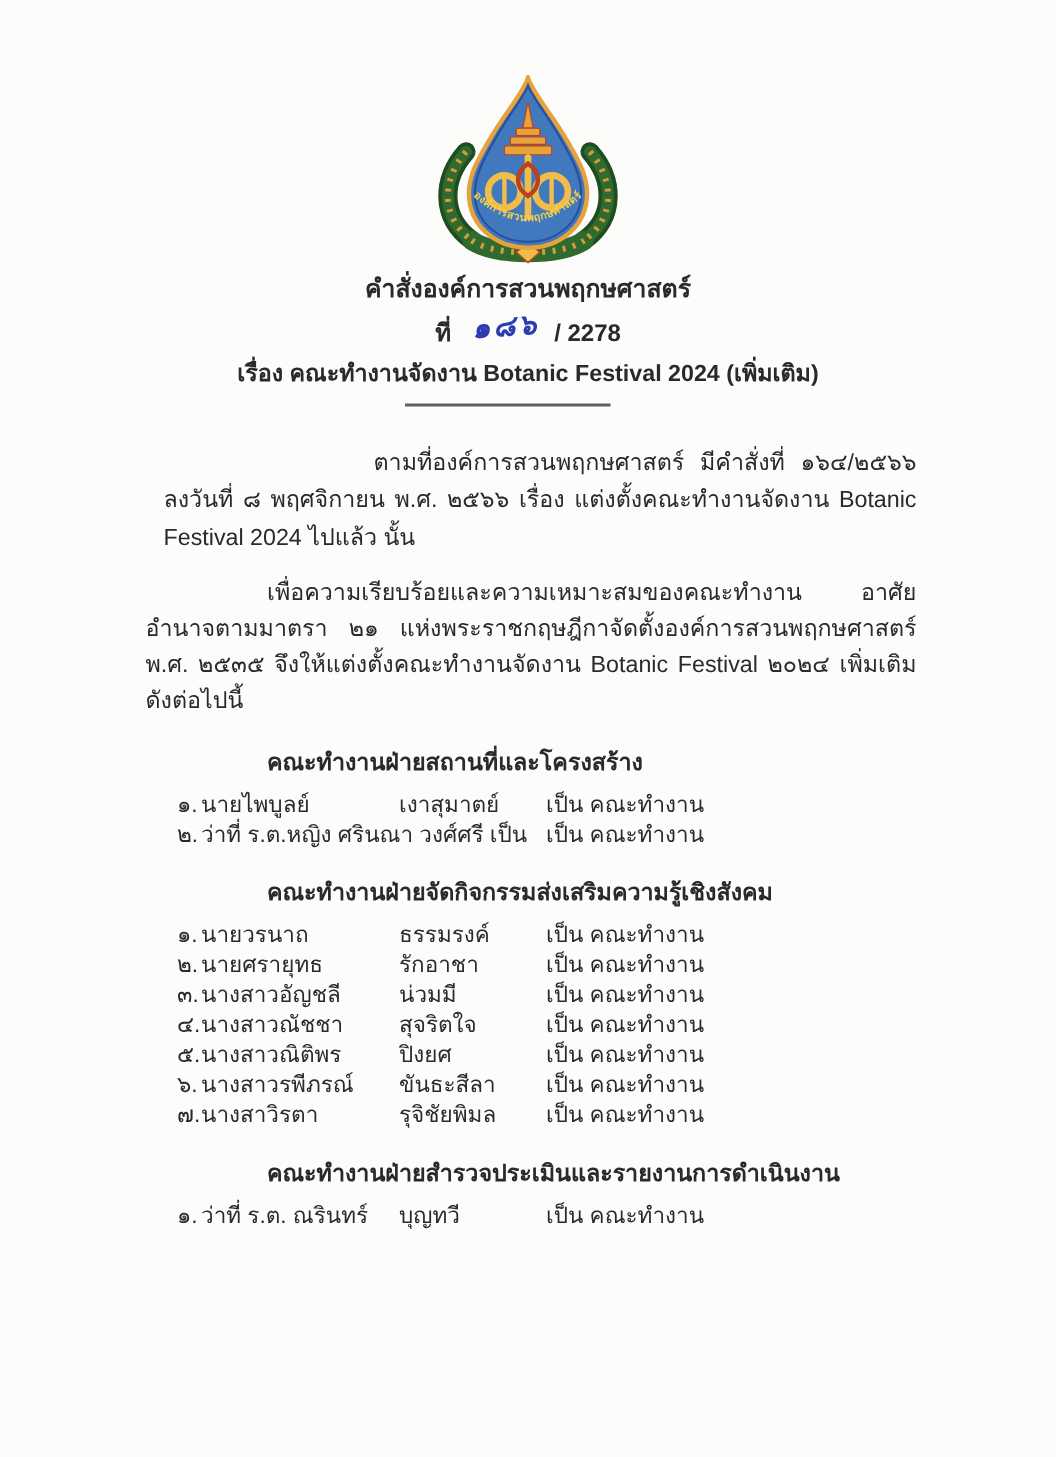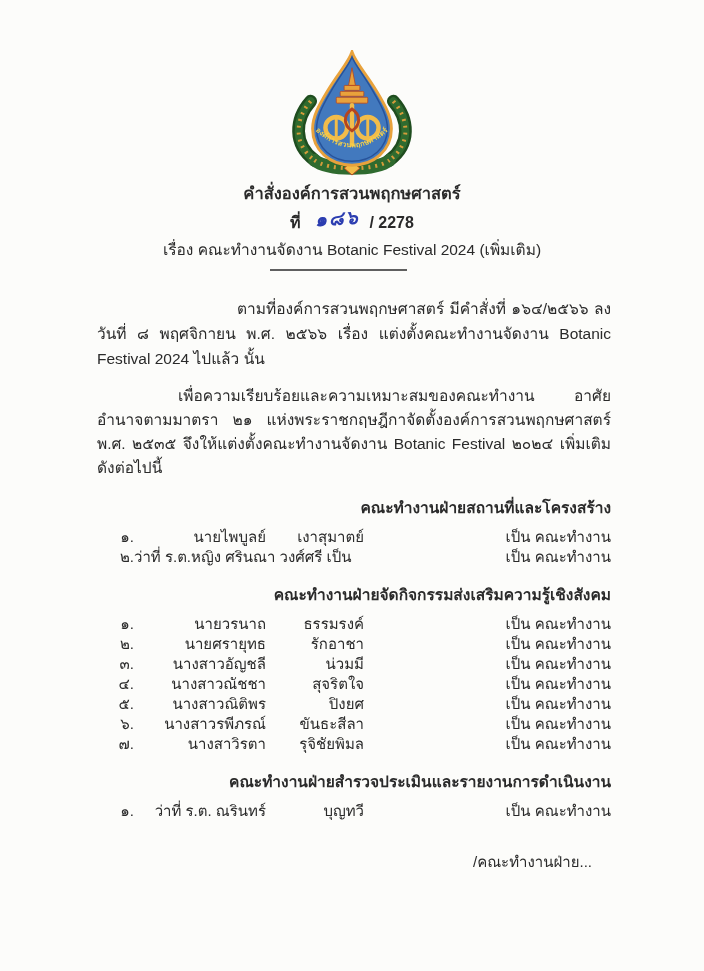--- a/index.html
+++ b/index.html
@@ -37,33 +37,33 @@
   .title-main{font-size:16.5px;font-weight:bold;}
   .order-line{font-size:16px;font-weight:bold;margin-top:2px;}
   .handwritten{
     display:inline-block;
     color:var(--handwriting_blue);
     font-size:19px;font-weight:600;font-style:italic;
     letter-spacing:2px;
     transform:rotate(-4deg) translateY(-3px);
     margin:0 10px 0 14px;
   }
-  .subject-line{font-size:15.5px;font-weight:normal;margin-top:4px;}
+  .subject-line{font-size:15.5px;font-weight:bold;margin-top:4px;}
   .divider{
     position:absolute;top:269px;left:270px;width:137px;
     border-top:2px solid #5f5f5f;height:0;
   }
   .body-text{
     position:absolute;top:296px;left:97px;width:514px;
     font-size:15.5px;
   }
   .para{margin:0;line-height:25px;text-align:justify;}
-  .para1{text-indent:140px;}
+  .para1{text-indent:140px;margin-left:12px;}
   .para2{text-indent:81px;margin-top:13px;line-height:24px;}
-  .sections{margin-top:2px;text-align:right;}
+  .sections{margin-top:2px;}
   .section-heading{
     margin:15px 0 7px 81px;
     font-size:15.5px;font-weight:bold;
   }
   .rows{margin-left:21px;}
   .row{
     display:grid;
     grid-template-columns:16px 132px 98px auto;
     line-height:20px;font-size:15px;
   }
@@ -221,14 +221,13 @@
     <span class="c-no">๑.</span>
     <span class="c-name">ว่าที่ ร.ต. ณรินทร์</span>
     <span class="c-surname">บุญทวี</span>
     <span class="c-role">เป็น คณะทำงาน</span>
   </div>
 </div>
   </div>
 </div>
   </div>
 
-  <div class="footer-note">/คณะทำงานฝ่าย...</div>
 </div>
 
 </body></html>

